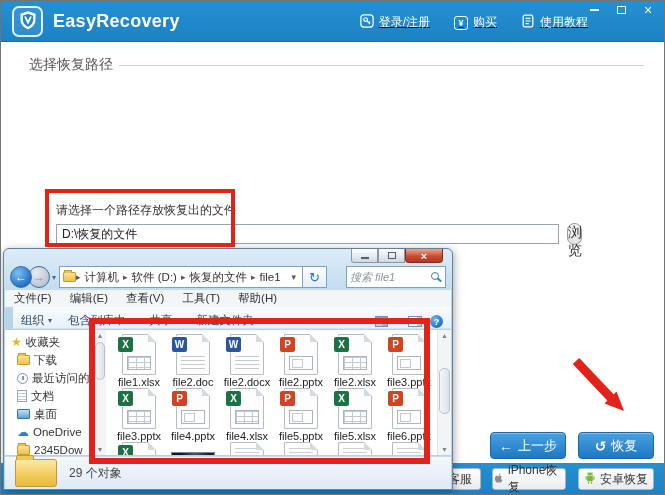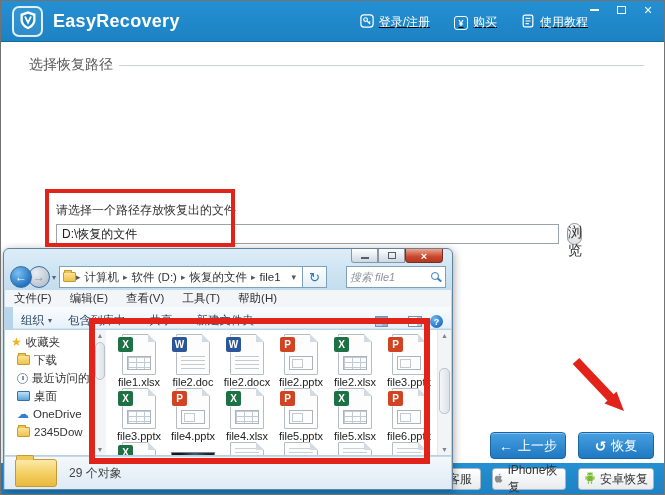--- a/index.html
+++ b/index.html
@@ -382,20 +382,24 @@
         </div>
         <div class="sb-item">
           <span class="sb-folder"></span>
           <span>下载</span>
         </div>
         <div class="sb-item">
           <span class="sb-clock"></span>
           <span>最近访问的位置</span>
         </div>
         <div class="sb-item">
+          <span class="sb-page"></span>
+          <span>文档</span>
+        </div>
+        <div class="sb-item">
           <span class="sb-screen"></span>
           <span>桌面</span>
         </div>
         <div class="sb-item">
           <span class="sb-cloud">☁</span>
           <span>OneDrive</span>
         </div>
         <div class="sb-item">
           <span class="sb-folder"></span>
           <span>2345Dow</span>

